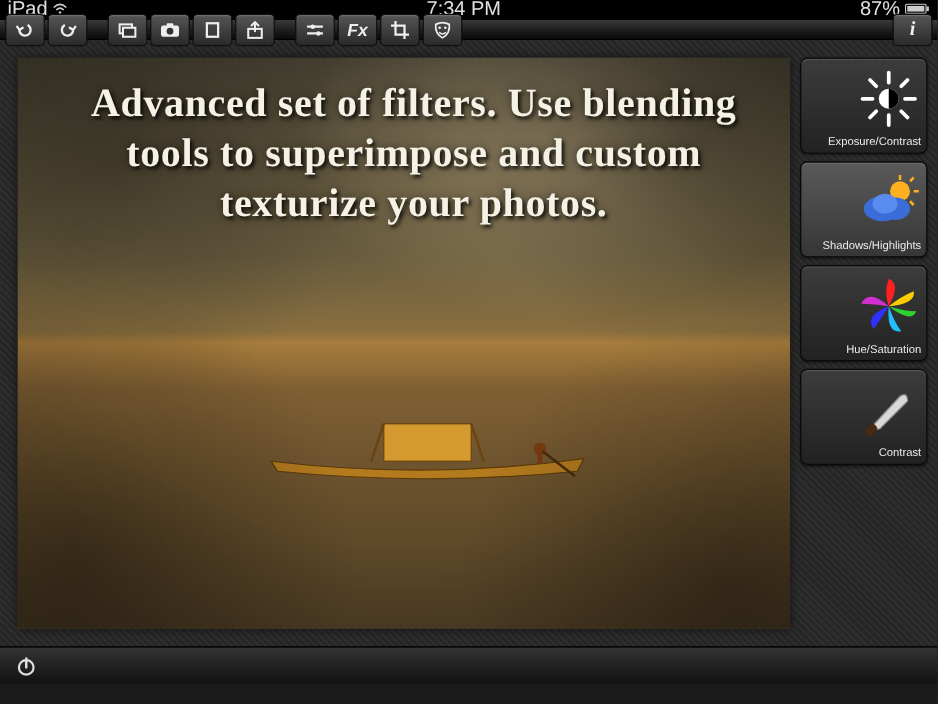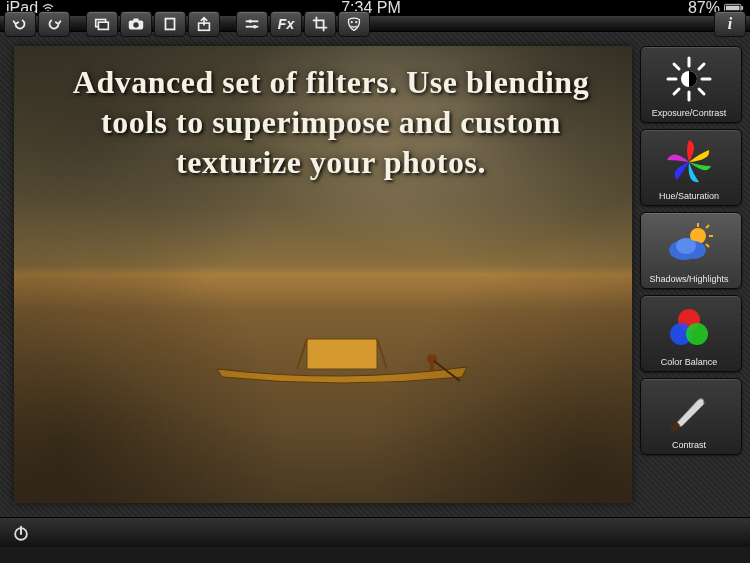--- a/index.html
+++ b/index.html
@@ -129,21 +129,21 @@
   flex-direction: column;
   gap: 6px;
 }
 .filter-btn {
   background: linear-gradient(to bottom, #3c3c3c, #222);
   border: 1px solid #0a0a0a;
   border-radius: 6px;
   padding: 6px 4px 4px 0;
   display: flex;
   flex-direction: column;
-  align-items: center;
+  align-items: flex-end;
   cursor: pointer;
   box-shadow: inset 0 1px 0 rgba(255,255,255,0.12), 0 1px 2px rgba(0,0,0,0.5);
 }
 .filter-btn.selected {
   background: linear-gradient(to bottom, #5a5a5a, #363636);
 }
 .filter-icon {
   width: 52px;
   height: 52px;
   display: flex;
@@ -305,20 +305,38 @@
             <line x1="4" y1="25" x2="12" y2="25"></line>
             <line x1="38" y1="25" x2="46" y2="25"></line>
             <line x1="10" y1="10" x2="15" y2="15"></line>
             <line x1="35" y1="35" x2="40" y2="40"></line>
             <line x1="10" y1="40" x2="15" y2="35"></line>
             <line x1="35" y1="15" x2="40" y2="10"></line>
           </g>
         </svg>
       </div>
       <div class="filter-label">Exposure/Contrast</div>
+    </div>
+
+    <div class="filter-btn selected">
+      <div class="filter-icon">
+        <svg viewBox="0 0 50 50">
+          <circle cx="34" cy="16" r="8" fill="#ffb020"></circle>
+          <g stroke="#ffb020" stroke-width="2">
+            <line x1="34" y1="3" x2="34" y2="7"></line>
+              <line x1="45" y1="16" x2="49" y2="16"></line>
+            <line x1="42" y1="8" x2="45" y2="5"></line>
+              <line x1="42" y1="24" x2="45" y2="27"></line>
+          </g>
+          <ellipse cx="20" cy="30" rx="15" ry="10" fill="#3b6dd8"></ellipse>
+          <ellipse cx="30" cy="30" rx="12" ry="9" fill="#3b6dd8"></ellipse>
+          <ellipse cx="22" cy="26" rx="10" ry="8" fill="#5a8cf0"></ellipse>
+        </svg>
+      </div>
+      <div class="filter-label">Shadows/Highlights</div>
     </div>
 
     <div class="filter-btn">
       <div class="filter-icon">
         <svg viewBox="0 0 50 50">
           <defs>
             <radialGradient id="rg">
                 <stop offset="0%" stop-color="#fff"></stop>
                 <stop offset="100%" stop-color="#000"></stop>
               </radialGradient>
@@ -329,48 +347,20 @@
             <path d="M0 0 Q 18 14 22 4 Q 12 4 0 0" fill="#30d030"></path>
             <path d="M0 0 Q -2 22 10 20 Q 4 12 0 0" fill="#20c0ff"></path>
             <path d="M0 0 Q -20 8 -12 18 Q -6 10 0 0" fill="#3030ff"></path>
             <path d="M0 0 Q -16 -14 -22 -2 Q -12 -2 0 0" fill="#d030d0"></path>
           </g>
         </svg>
       </div>
       <div class="filter-label">Hue/Saturation</div>
     </div>
 
-    <div class="filter-btn selected">
-      <div class="filter-icon">
-        <svg viewBox="0 0 50 50">
-          <circle cx="34" cy="16" r="8" fill="#ffb020"></circle>
-          <g stroke="#ffb020" stroke-width="2">
-            <line x1="34" y1="3" x2="34" y2="7"></line>
-              <line x1="45" y1="16" x2="49" y2="16"></line>
-            <line x1="42" y1="8" x2="45" y2="5"></line>
-              <line x1="42" y1="24" x2="45" y2="27"></line>
-          </g>
-          <ellipse cx="20" cy="30" rx="15" ry="10" fill="#3b6dd8"></ellipse>
-          <ellipse cx="30" cy="30" rx="12" ry="9" fill="#3b6dd8"></ellipse>
-          <ellipse cx="22" cy="26" rx="10" ry="8" fill="#5a8cf0"></ellipse>
-        </svg>
-      </div>
-      <div class="filter-label">Shadows/Highlights</div>
-    </div>
-
-    <div class="filter-btn">
-      <div class="filter-icon">
-        <svg viewBox="0 0 50 50">
-          <circle cx="25" cy="17" r="11" fill="#ff2020" opacity="0.85"></circle>
-          <circle cx="17" cy="31" r="11" fill="#2050ff" opacity="0.85"></circle>
-          <circle cx="33" cy="31" r="11" fill="#20d020" opacity="0.85"></circle>
-        </svg>
-      </div>
-      <div class="filter-label">Color Balance</div>
-    </div>
 
     <div class="filter-btn">
       <div class="filter-icon">
         <svg viewBox="0 0 50 50">
           <path d="M8 42 L34 14 Q40 10 40 18 L18 40 Z" fill="#d8d8d8" stroke="#888"></path>
           <rect x="6" y="38" width="10" height="6" rx="2" transform="rotate(-45 11 41)" fill="#4a2a10"></rect>
         </svg>
       </div>
       <div class="filter-label">Contrast</div>
     </div>

